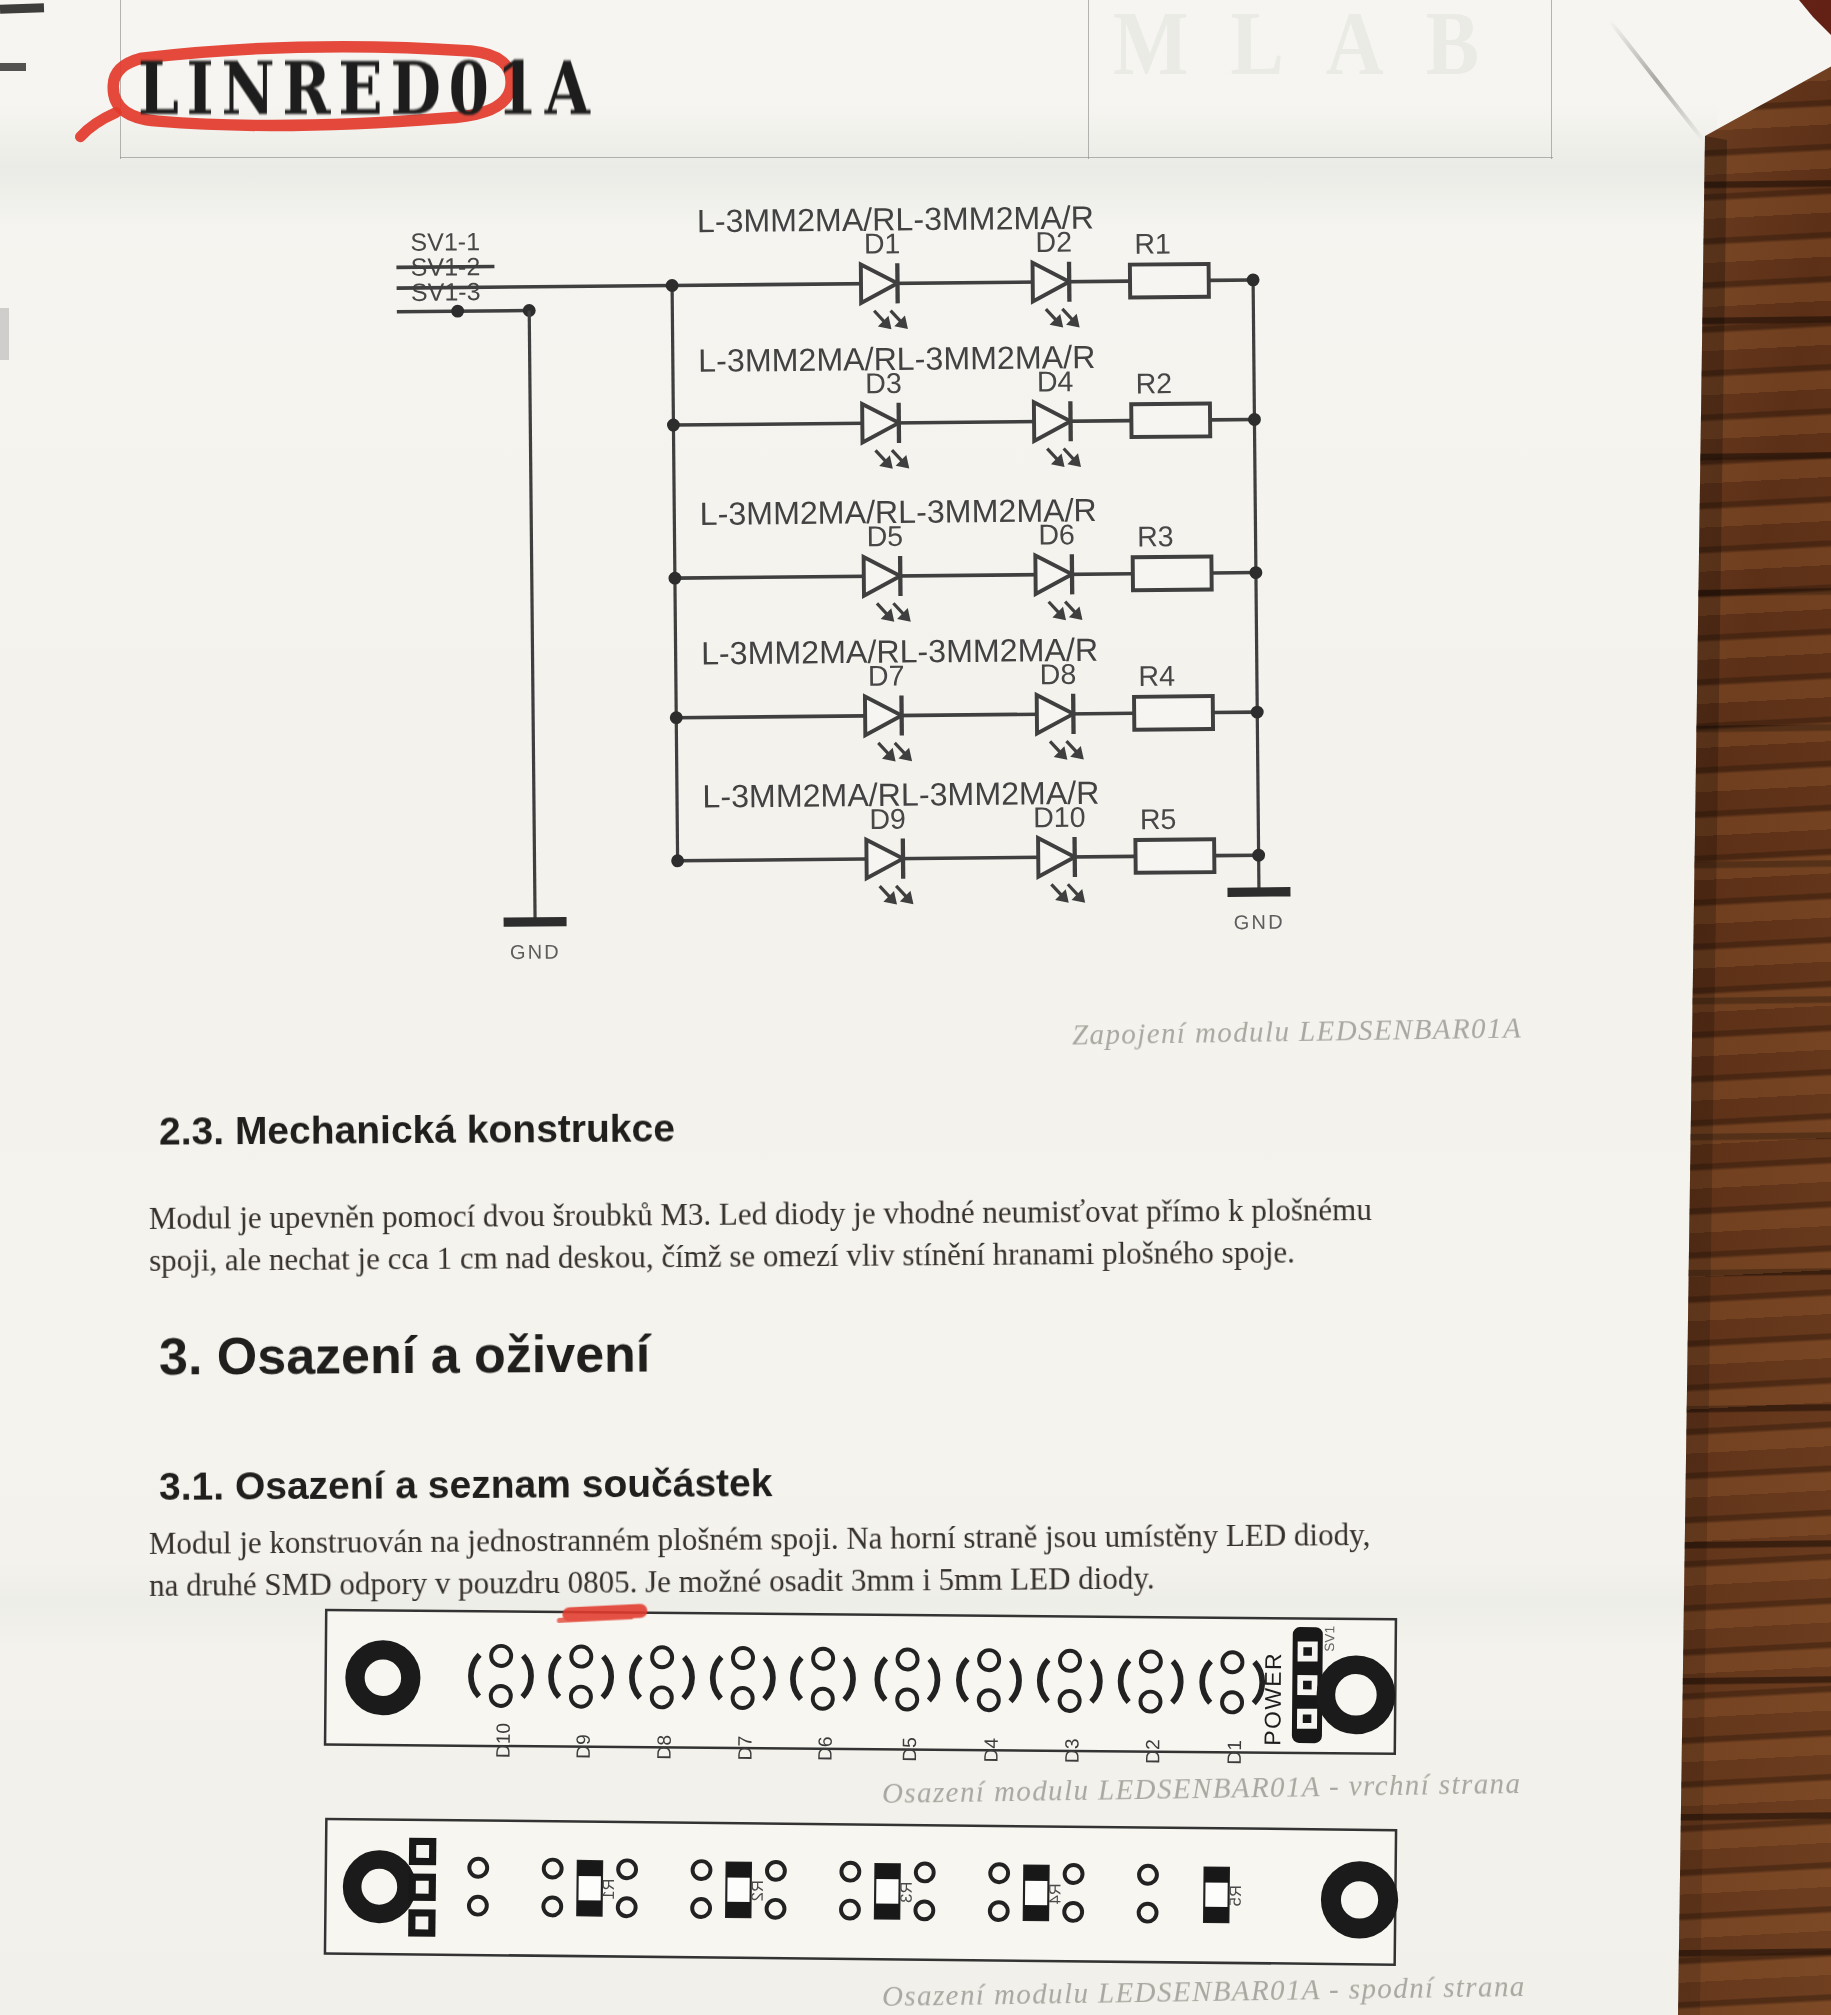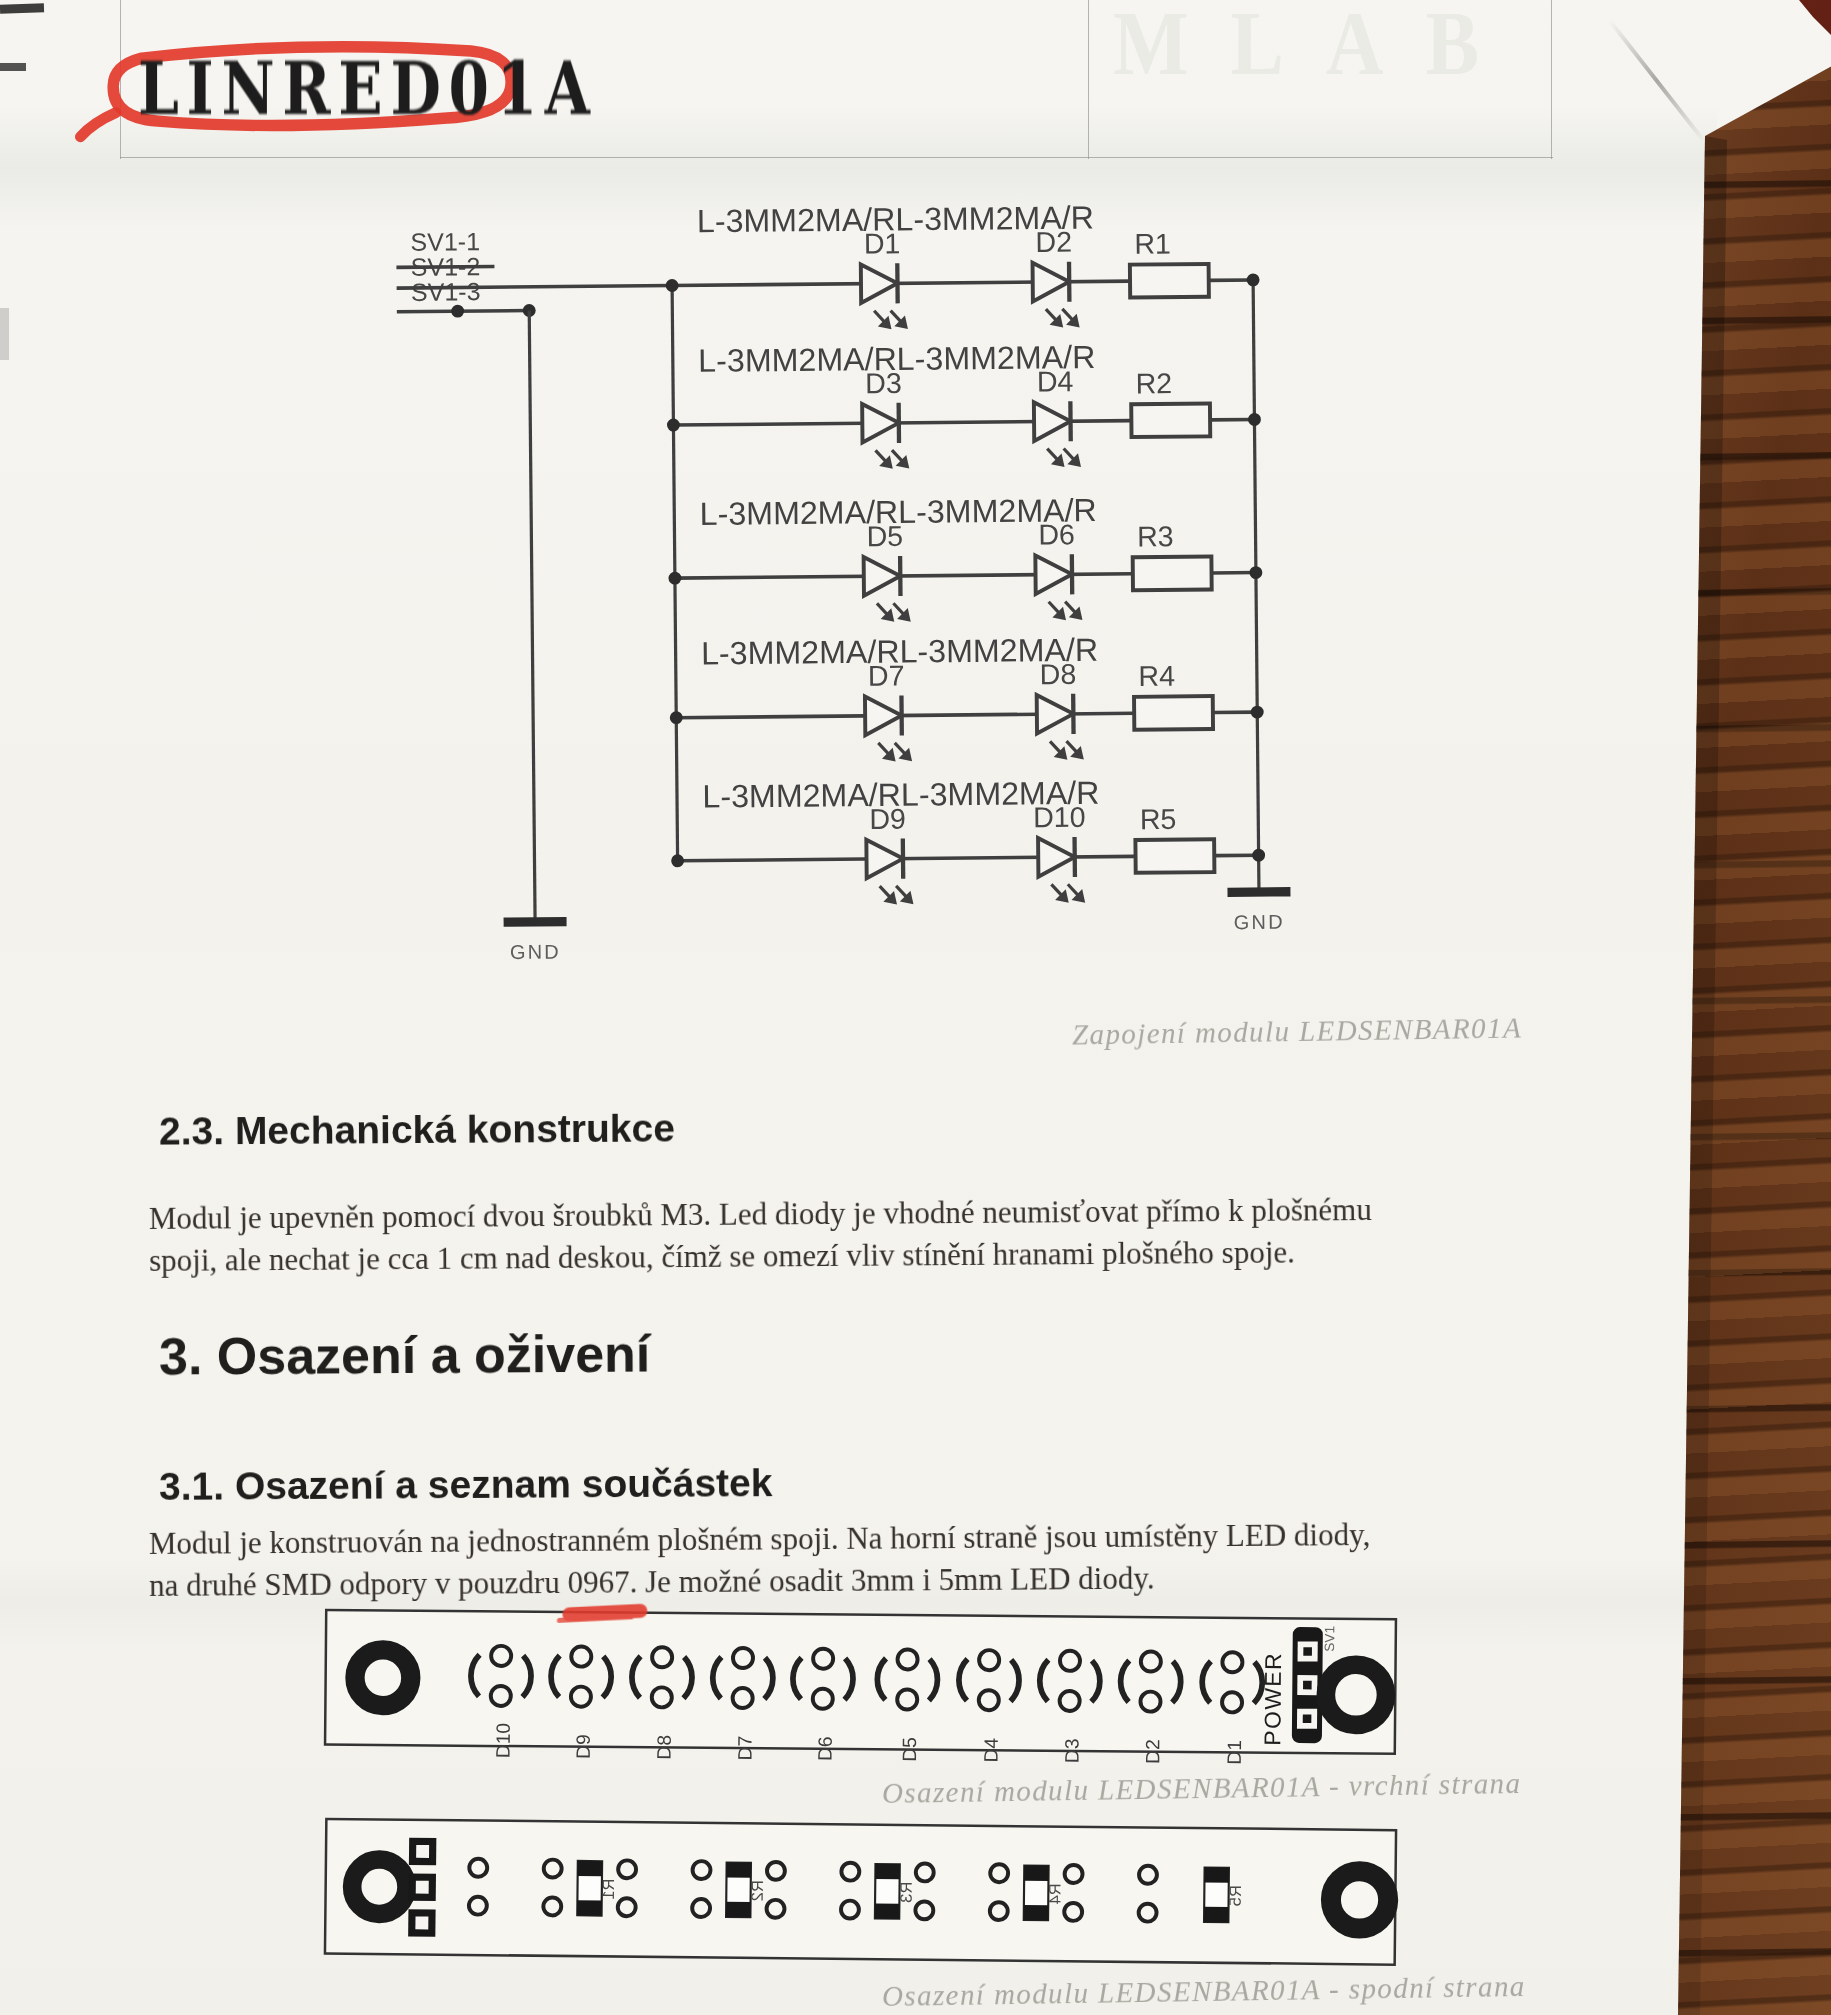--- a/index.html
+++ b/index.html
@@ -302,20 +302,20 @@
   <div class="cap" style="left:882px;top:1975px">Osazení modulu LEDSENBAR01A - spodní strana</div>
 
   <div class="h2" style="left:159px;top:1108px">2.3. Mechanická konstrukce</div>
   <div class="body-text" style="left:149px;top:1192px">Modul je upevněn pomocí dvou šroubků M3. Led diody je vhodné neumisťovat přímo k plošnému
 spoji, ale nechat je cca 1 cm nad deskou, čímž se omezí vliv stínění hranami plošného spoje.</div>
 
   <div class="h1" style="left:159px;top:1325px">3. Osazení a oživení</div>
   <div class="h2" style="left:159px;top:1463px">3.1. Osazení a seznam součástek</div>
 
   <div class="body-text" style="left:149px;top:1517px"><span>Modul je konstruován na jednostranném plošném spoji. Na horní straně jsou umístěny LED diody,
-na druhé SMD odpory v pouzdru </span><span class="hl">0967.</span><span> Je možné osadit 3mm i 5mm LED diody.</span></div>
+na druhé SMD odpory v pouzdru </span><span class="hl">0805.</span><span> Je možné osadit 3mm i 5mm LED diody.</span></div>
 
   <div class="fold-shadow"></div>
   <div class="wood"></div>
   <div class="wood-edge"></div>
   <div class="corner-mark"></div>
 </div>
 
 
 </body></html>

